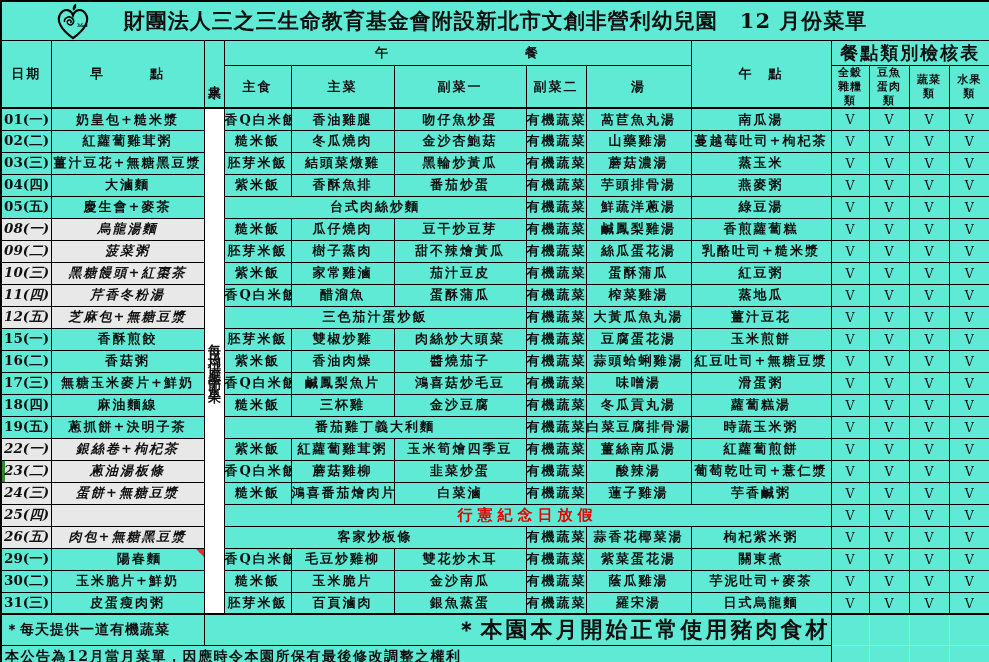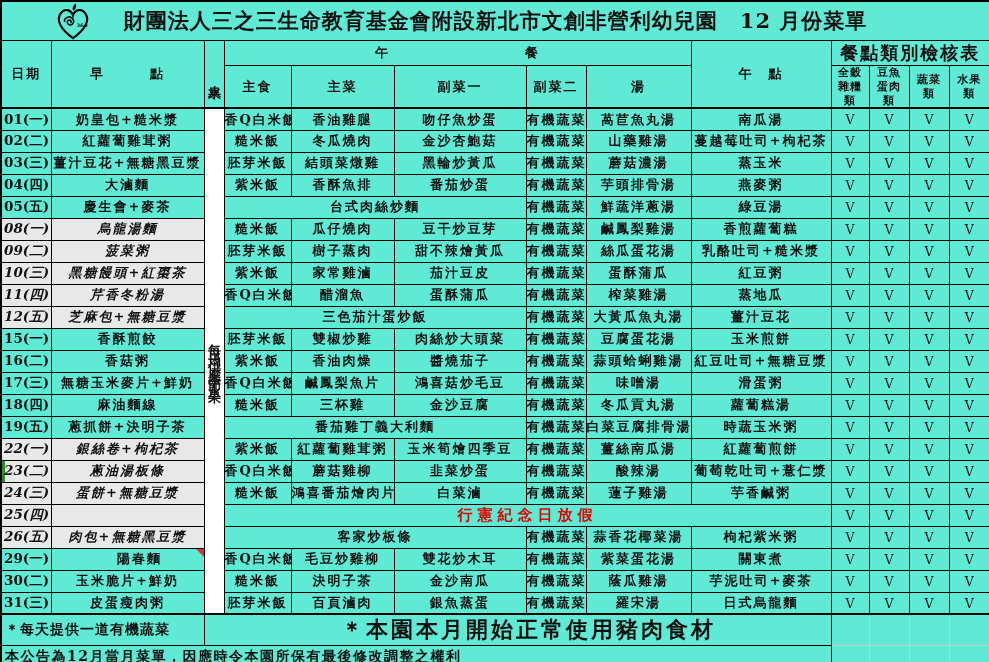--- a/index.html
+++ b/index.html
@@ -29,21 +29,21 @@
   td.holiday-cell { color:#e60000; font-size:15px; letter-spacing:5px; }
   td.check-cell { font-weight:normal; font-size:12.5px; letter-spacing:0; }
   td.green-left { box-shadow:inset 3px 0 0 #2e8b2e; }
   td.red-corner { position:relative;padding-left:24px; }
   td.red-corner::after { content:""; position:absolute; top:0; right:0; width:0; height:0;
       border-left:8px solid transparent; border-top:8px solid #e03030; }
   
   tr.notes-row { height:26px; }
   tr.notes-row td { border-top:2px solid #000; }
   .note-left { text-align:left; font-size:14px; letter-spacing:1px; padding-left:3px;margin-top:48px; }
-  .note-main { text-align:center; font-size:22px; letter-spacing:3px; padding-left:22px; }
+  .note-main { text-align:right; font-size:22px; letter-spacing:3px; padding-left:22px; }
   tr.disclaimer-row { height:22px; }
   .disclaimer { text-align:left; font-size:14px; letter-spacing:1.5px; padding-left:3px; }
   td.light { border:1px solid #ccc; border-top-color:#000; }
   tr.disclaimer-row td.light { border-top-color:#000; }
 </style>
 </head>
 <body>
 
 <div class="sheet">
 <table>
@@ -376,21 +376,21 @@
           <td class="snack-cell">關東煮</td>
           <td class="check-cell">V</td>
           <td class="check-cell">V</td>
           <td class="check-cell">V</td>
           <td class="check-cell">V</td>
         </tr>
         <tr>
           <td class="date-cell">30(二)</td>
           <td class="breakfast-cell">玉米脆片+鮮奶</td>
           <td class="staple-cell">糙米飯</td>
-          <td class="main-cell">決明子茶</td>
+          <td class="main-cell">玉米脆片</td>
           <td class="side1-cell">金沙南瓜</td>
           <td class="side2-cell">有機蔬菜</td>
           <td class="soup-cell">蔭瓜雞湯</td>
           <td class="snack-cell">芋泥吐司+麥茶</td>
           <td class="check-cell">V</td>
           <td class="check-cell">V</td>
           <td class="check-cell">V</td>
           <td class="check-cell">V</td>
         </tr>
         <tr>

